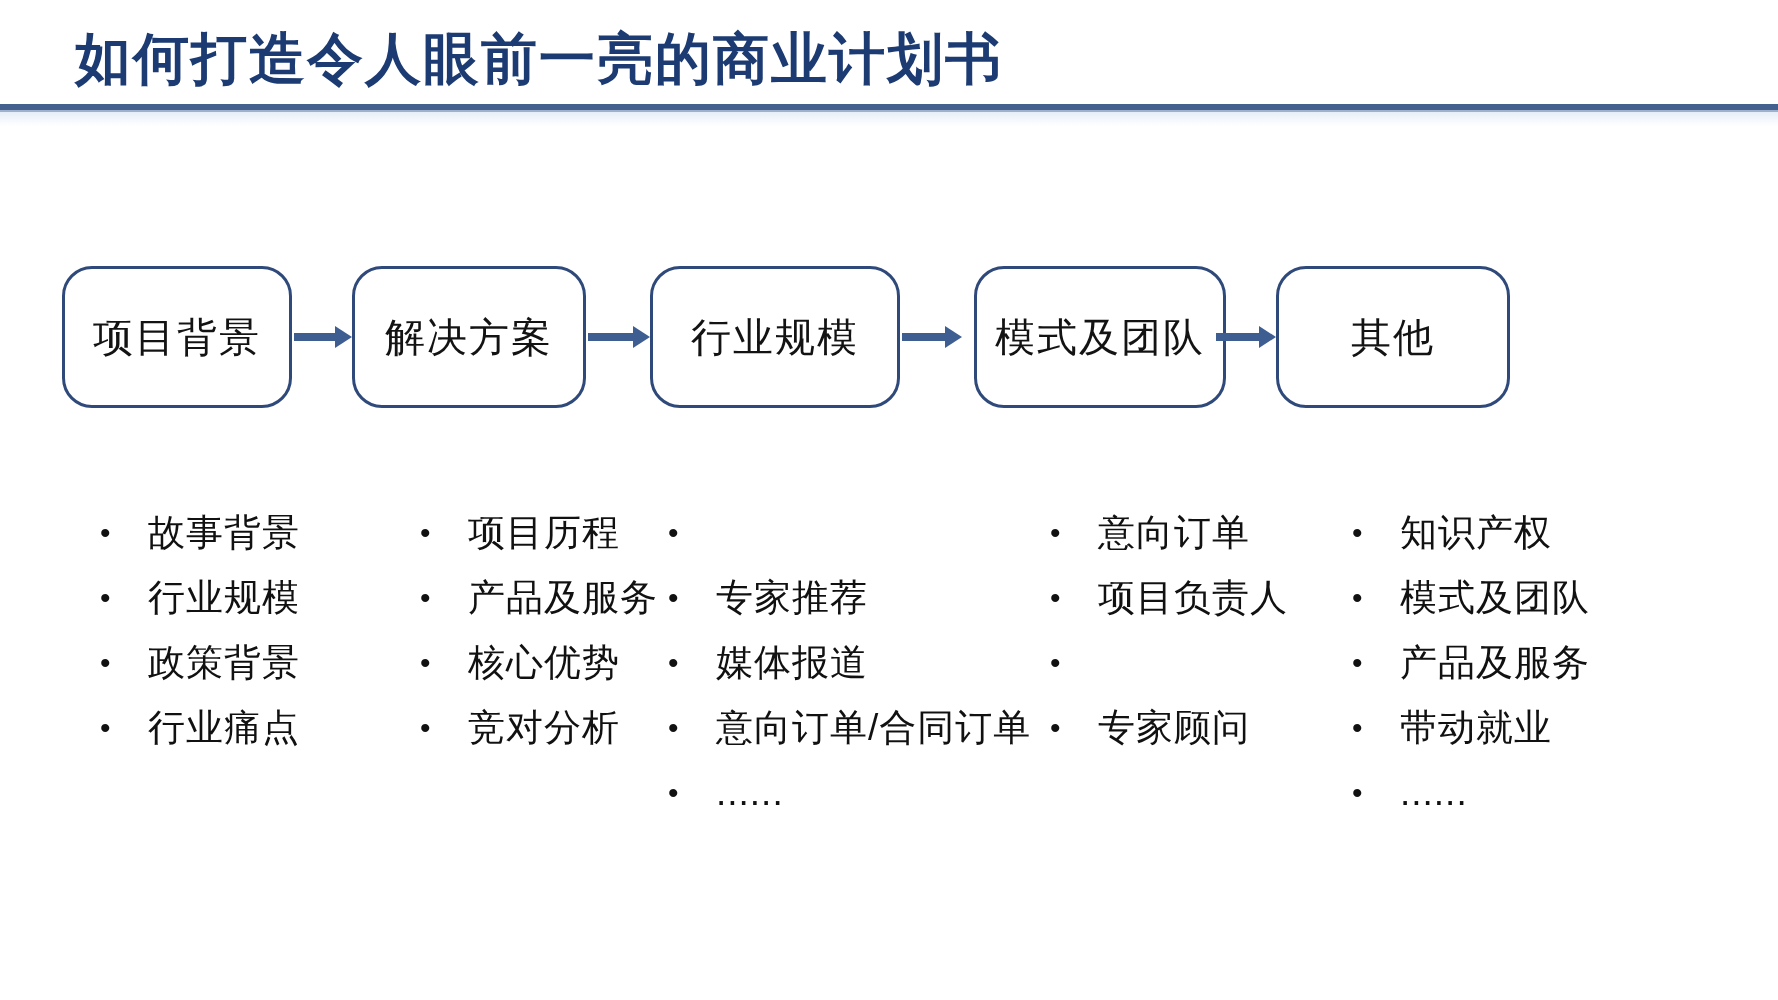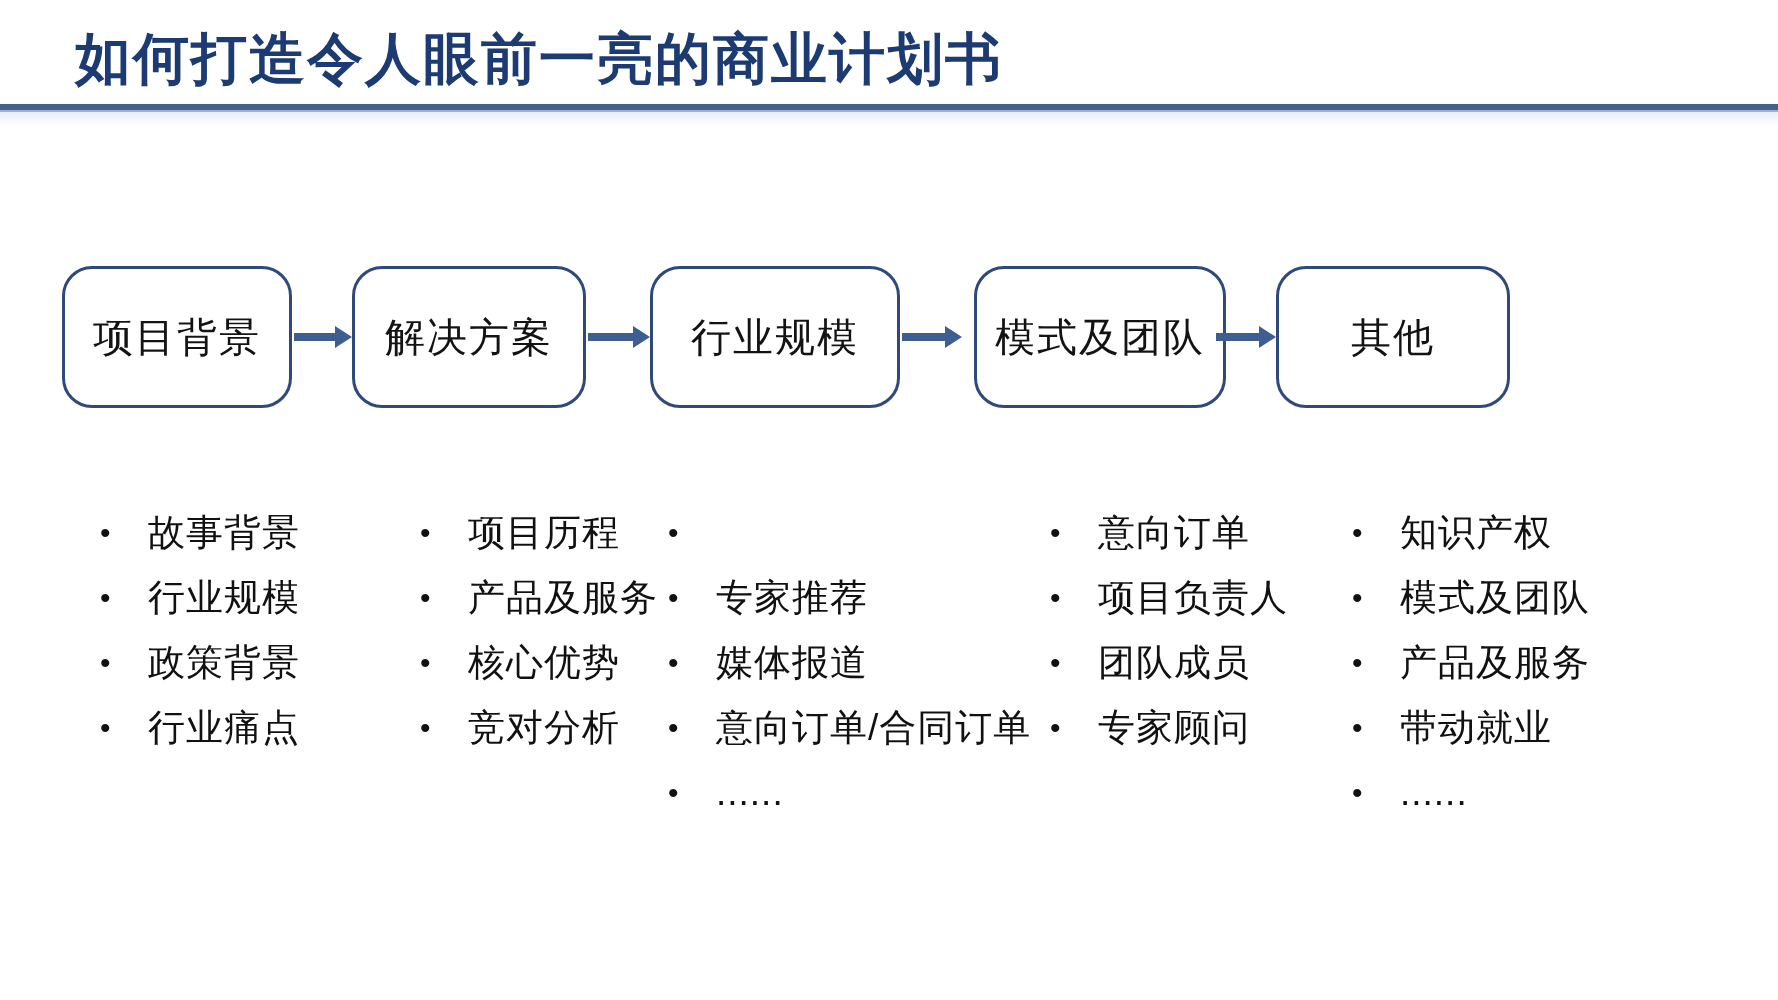--- a/index.html
+++ b/index.html
@@ -205,21 +205,20 @@
     <li>
         <span class="dot">•</span>
         <span>意向订单</span>
       </li>
     <li>
         <span class="dot">•</span>
         <span>项目负责人</span>
       </li>
     <li>
         <span class="dot">•</span>
-        <span>团队成员</span>
       </li>
     <li>
         <span class="dot">•</span>
         <span>专家顾问</span>
       </li>
   </ul>
 
   <ul class="bullet-list" style="left:1352px;">
     <li>
         <span class="dot">•</span>

